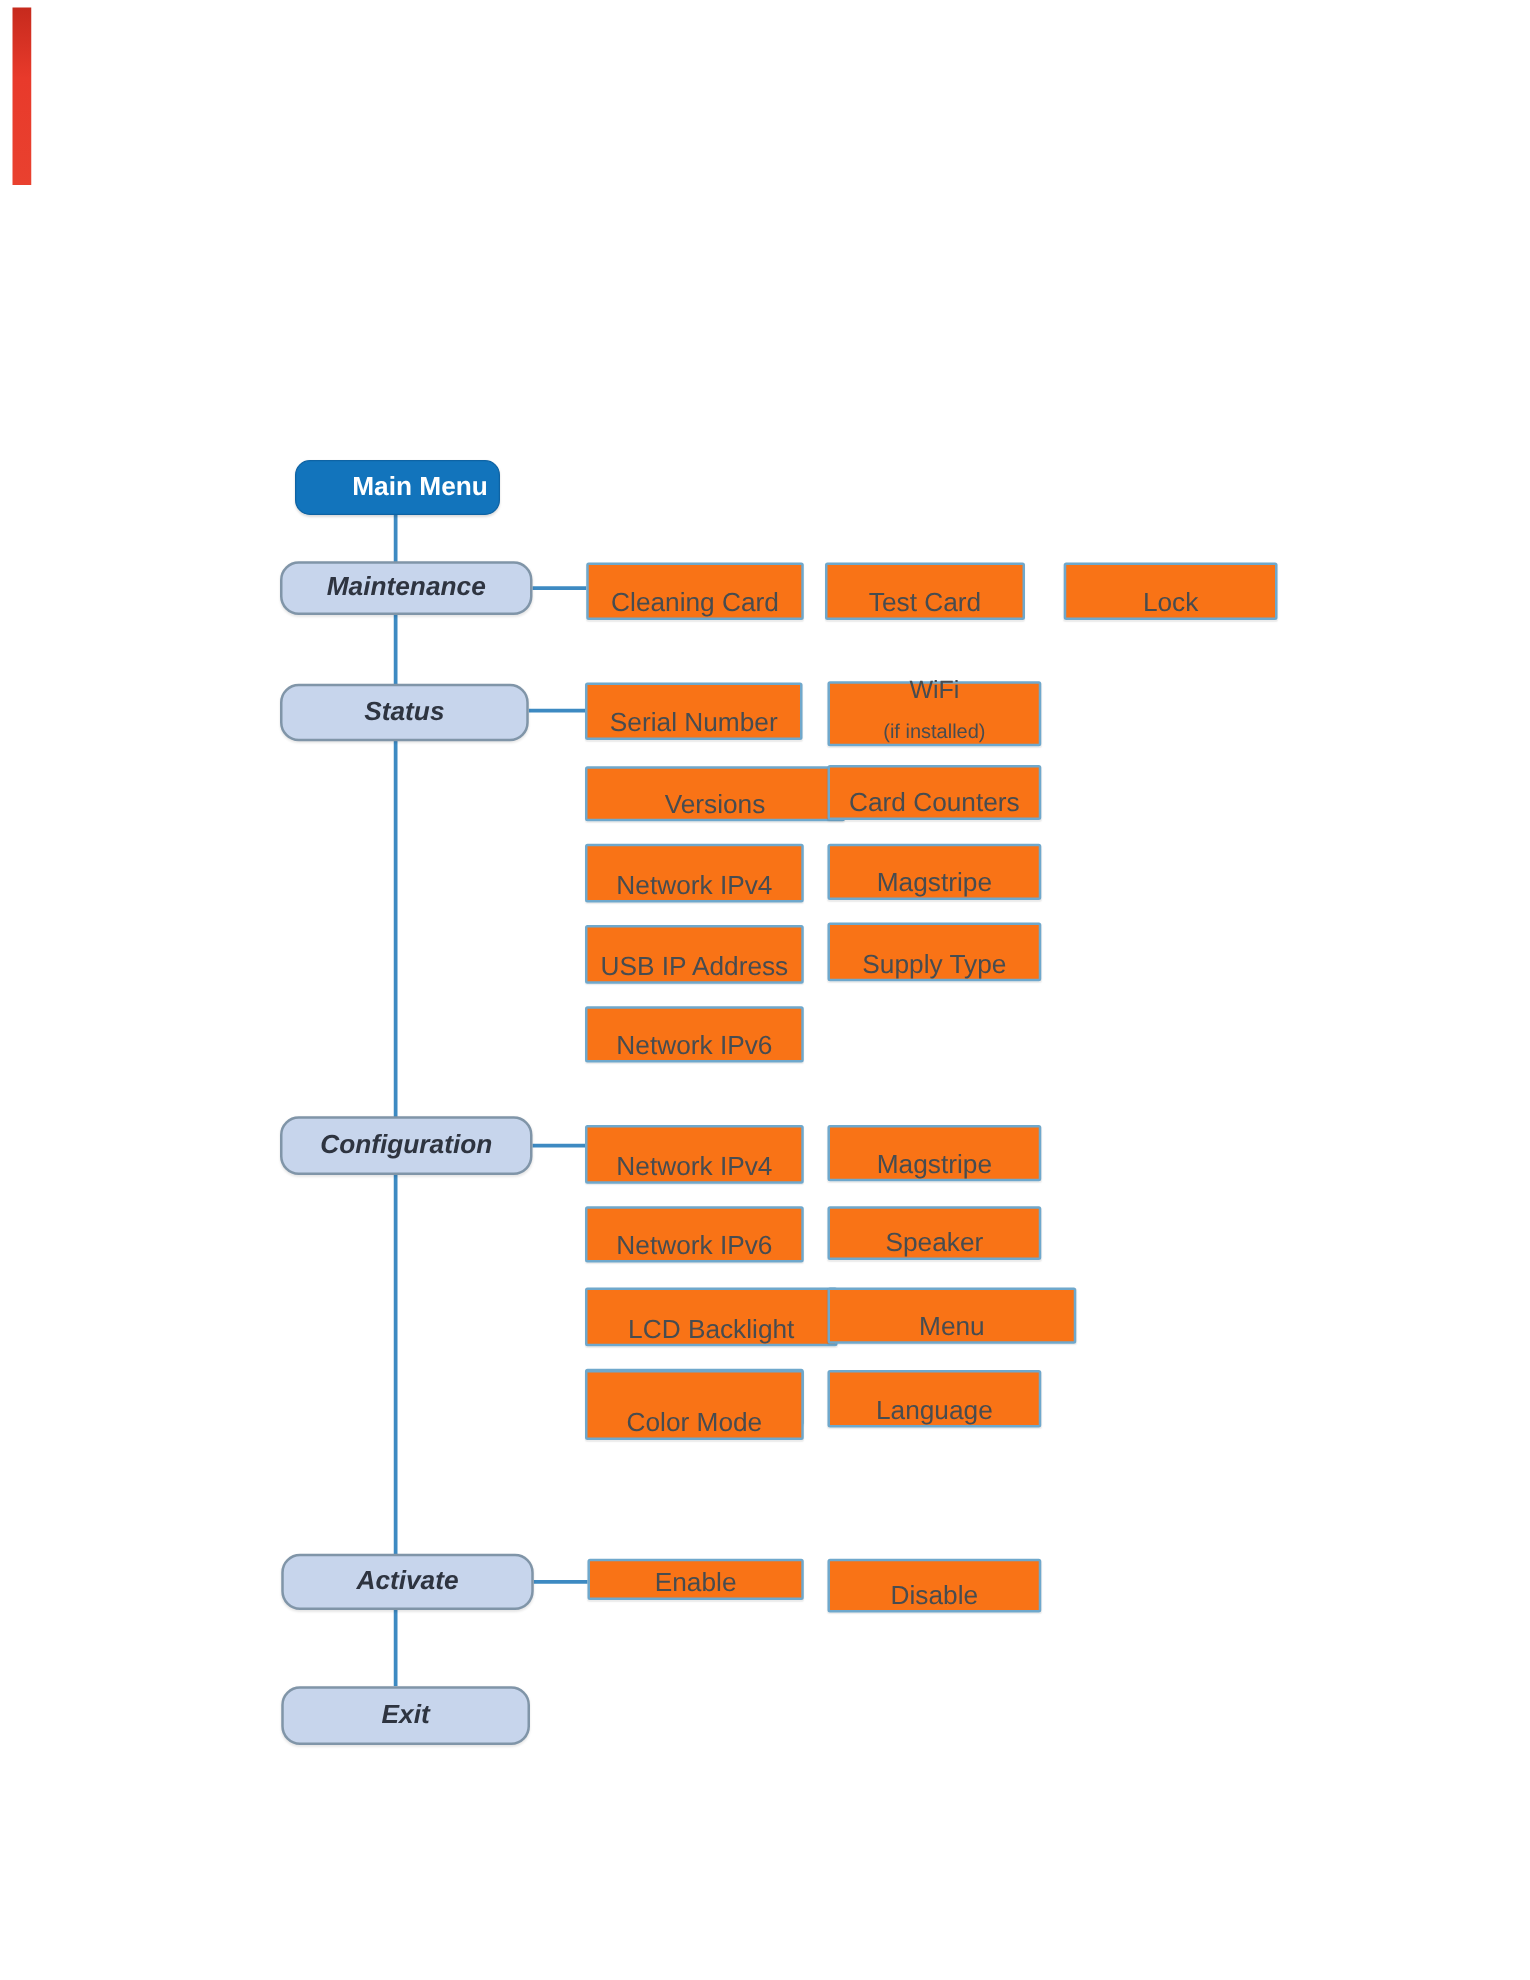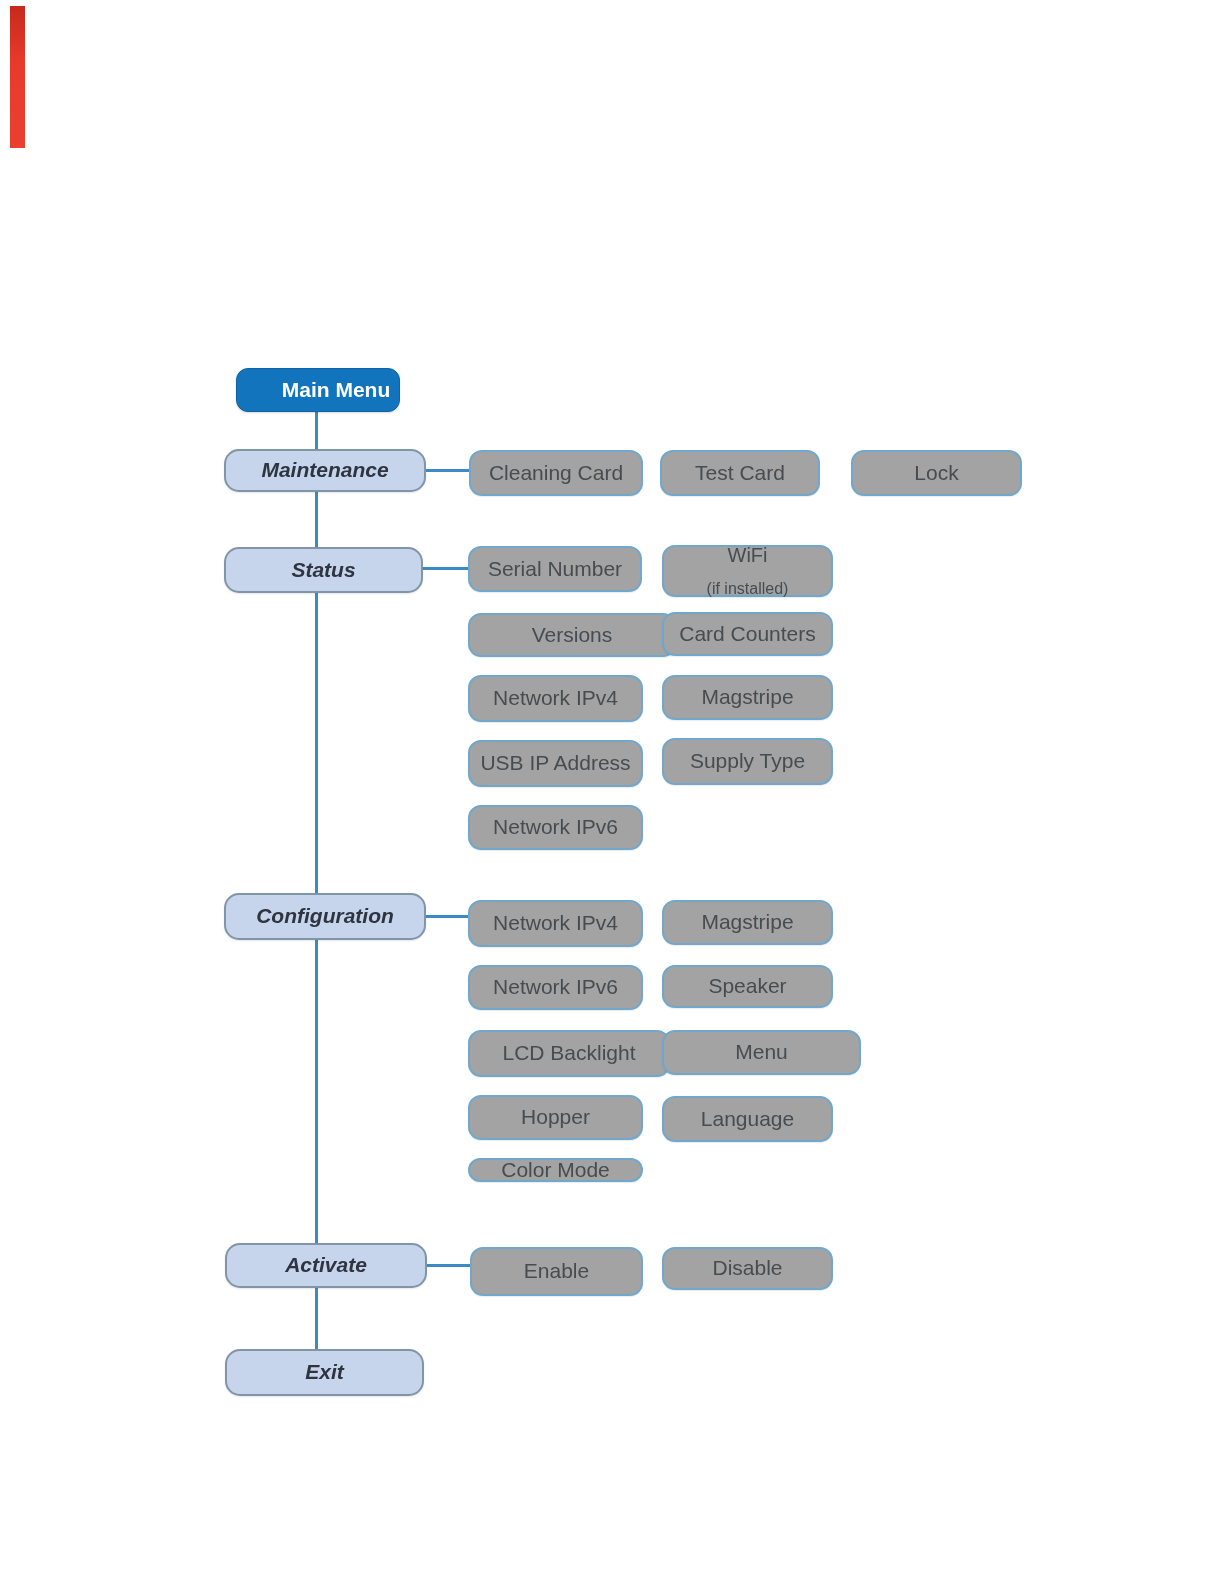--- a/index.html
+++ b/index.html
@@ -27,23 +27,24 @@
     box-shadow:0 1px 2px rgba(0,0,0,0.15);
     padding-left:36px;
   }
   .cat{
     background:#c7d5ec;border:2px solid #8095a8;border-radius:15px;
     color:#2e3440;font-weight:bold;font-size:21px;
     box-shadow:0 1px 2px rgba(0,0,0,0.10);
     font-style:italic;
   }
   .leaf{
-    background:#a3a3a3;border:2px solid #6fa8cc;border-radius:13px;
+    background:#f97316;border:2px solid #6fa8cc;border-radius:2px;
     color:#474c50;font-size:21px;
     box-shadow:0 1px 1px rgba(0,0,0,0.08);
+    justify-content:flex-end;
   }
   .leaf .note{display:block;font-size:16px;color:#474c50;margin-top:14px;}
 </style>
 </head>
 <body>
 
 <div class="page">
 
   <div class="red-mark"></div>
 
@@ -122,28 +123,28 @@
   </div>
   <div class="node leaf" style="left:662px;top:1030px;width:199px;height:45px">
     <span class="lbl">Menu</span>
   </div>
   <div class="node leaf" style="left:468px;top:1095px;width:175px;height:45px">
     <span class="lbl">Hopper</span>
   </div>
   <div class="node leaf" style="left:662px;top:1096px;width:171px;height:46px">
     <span class="lbl">Language</span>
   </div>
-  <div class="node leaf" style="left:468px;top:1158px;width:175px;height:24px">
+  <div class="node leaf" style="left:468px;top:1096px;width:175px;height:56px">
     <span class="lbl">Color Mode</span>
   </div>
 
   <div class="node cat" style="left:225px;top:1243px;width:202px;height:45px">
     <span class="lbl">Activate</span>
   </div>
-  <div class="node leaf" style="left:470px;top:1247px;width:173px;height:49px">
+  <div class="node leaf" style="left:470px;top:1247px;width:173px;height:33px">
     <span class="lbl">Enable</span>
   </div>
   <div class="node leaf" style="left:662px;top:1247px;width:171px;height:43px">
     <span class="lbl">Disable</span>
   </div>
 
   <div class="node cat" style="left:225px;top:1349px;width:199px;height:47px">
     <span class="lbl">Exit</span>
   </div>
 

